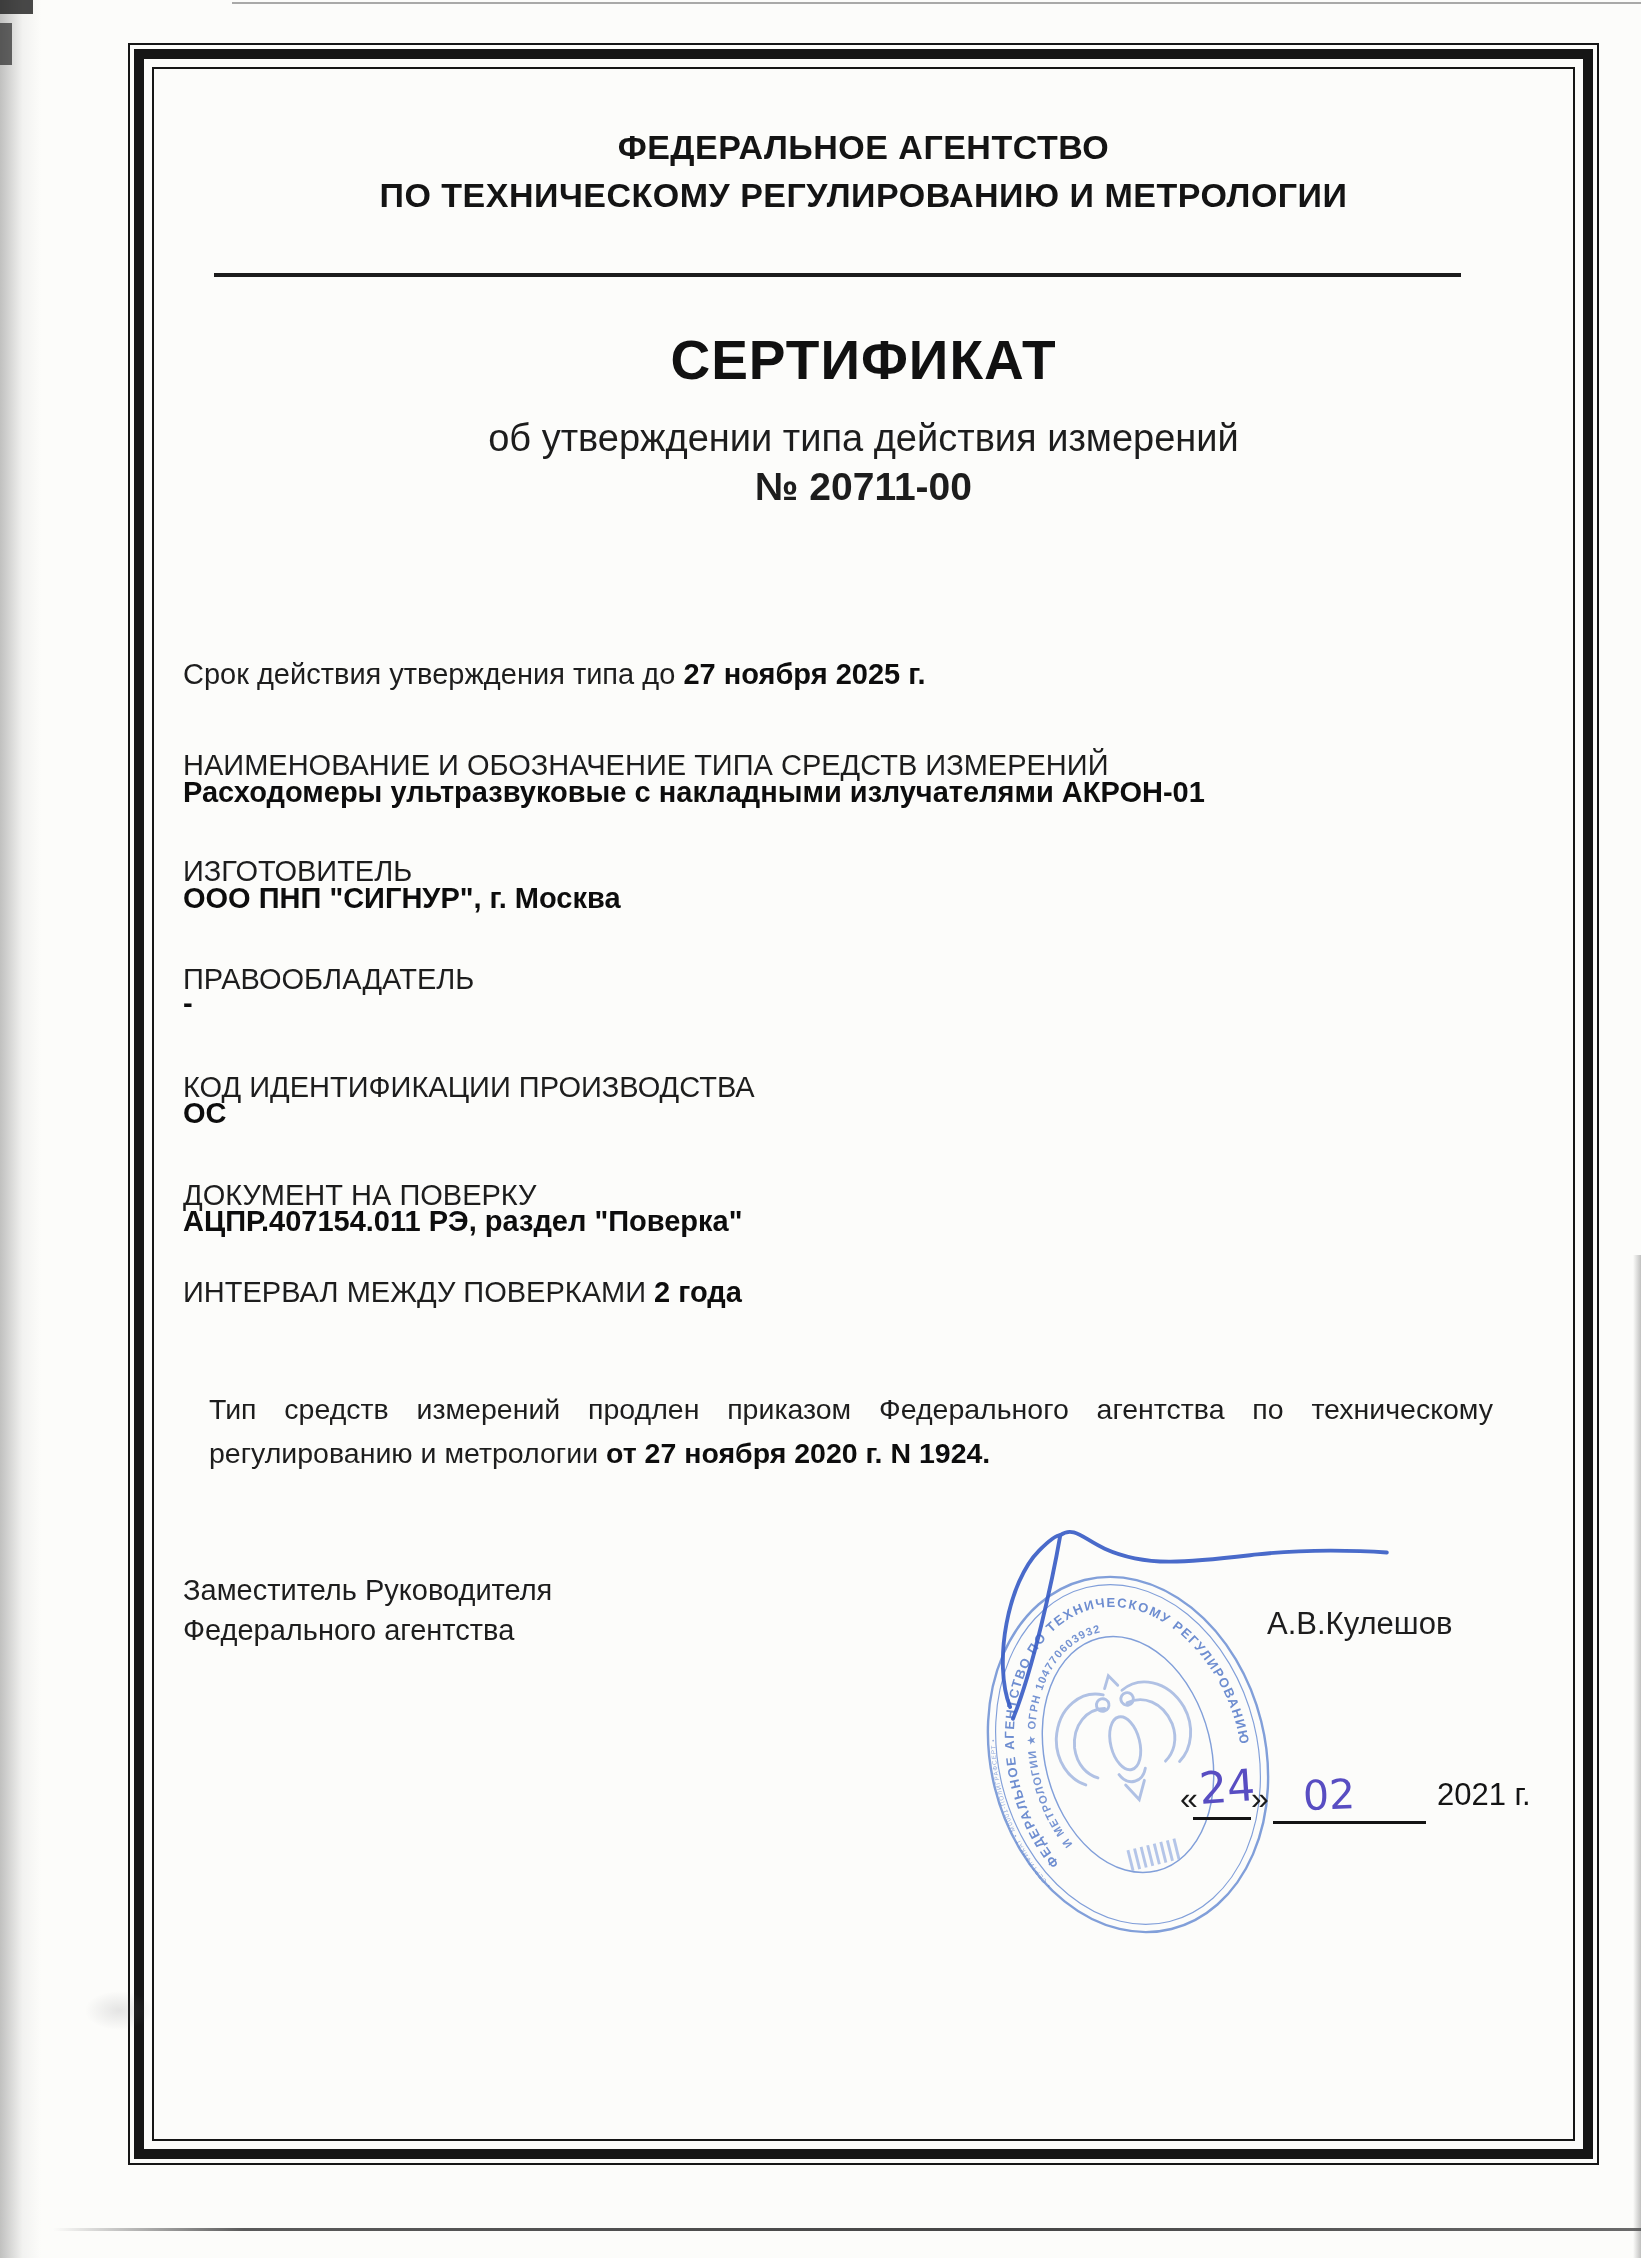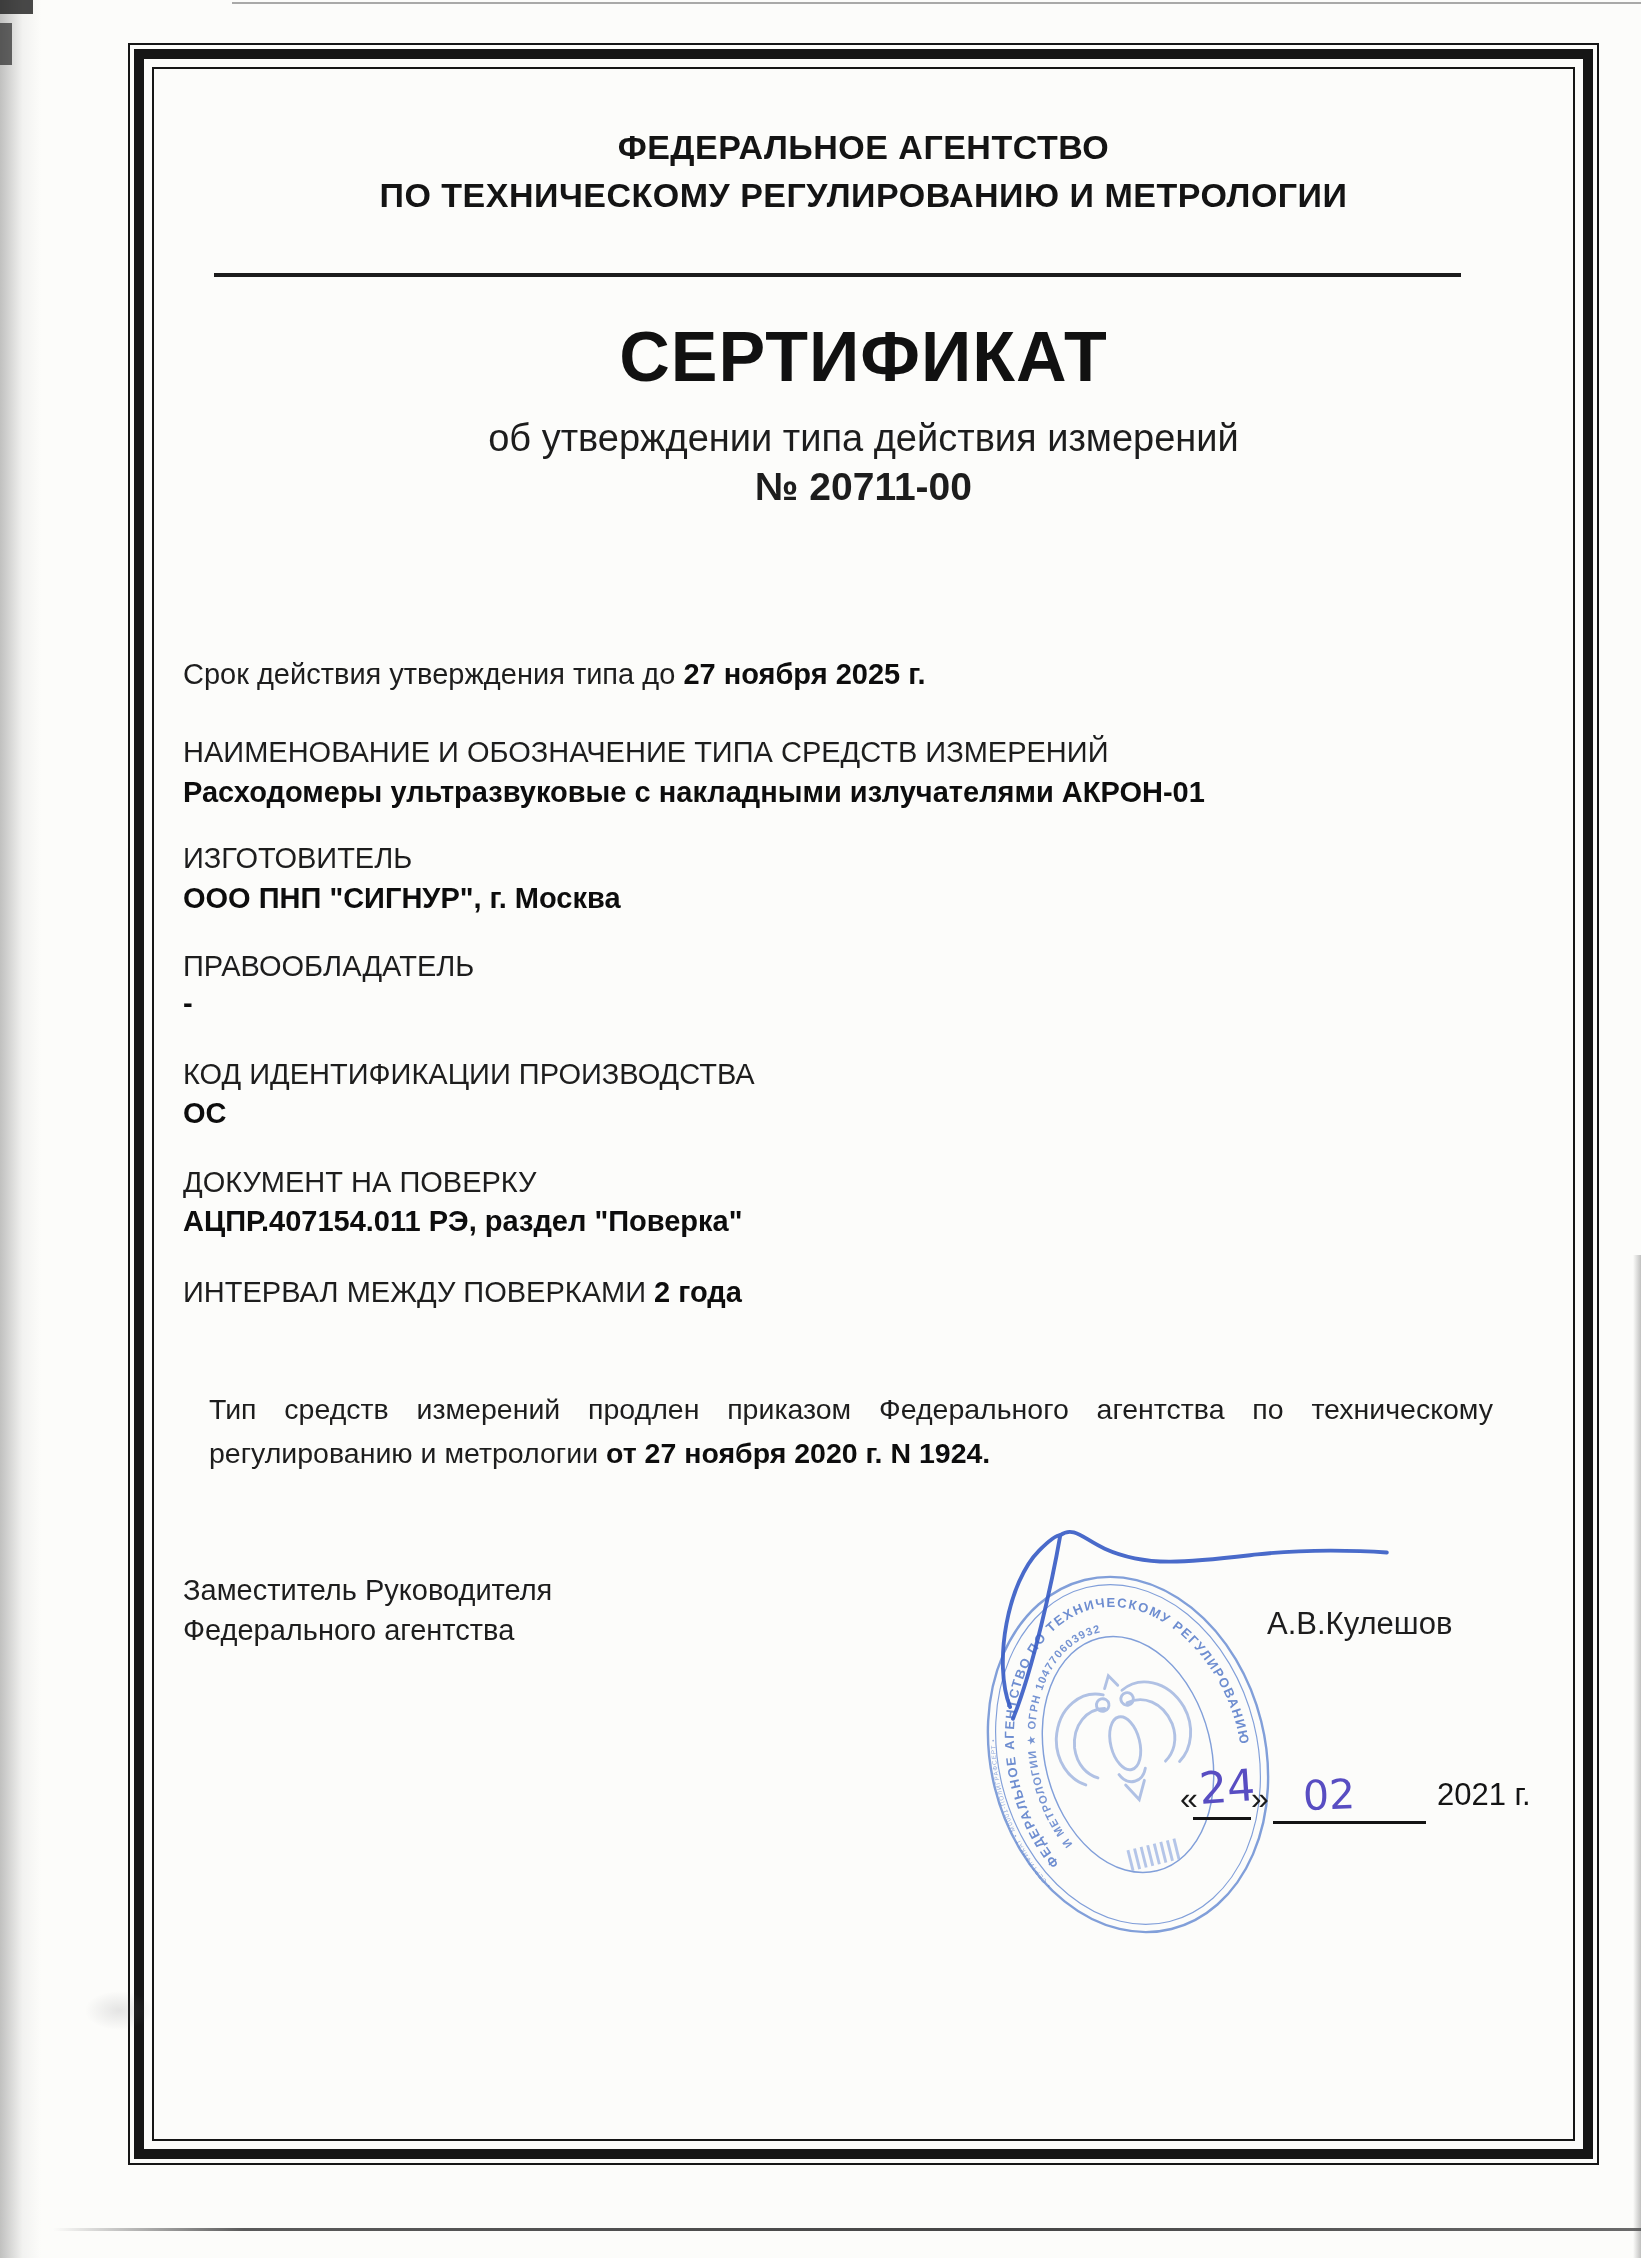--- a/index.html
+++ b/index.html
@@ -19,24 +19,24 @@
   .frame::before{
     content:"";position:absolute;inset:3.9px;border:10.6px solid #161616;
   }
   .frame::after{
     content:"";position:absolute;inset:22px;border:2.9px solid #161616;
   }
   .abs{position:absolute;}
   .center{left:128px;width:1471px;text-align:center;}
   .hdr{font-size:34px;font-weight:bold;letter-spacing:0.5px;color:#141414;}
   .divider{left:214px;top:273px;width:1247px;height:3.9px;background:#1c1c1c;}
-  .cert-title{top:317px;font-size:70px;font-weight:bold;letter-spacing:1px;color:#111;}
+  .cert-title{top:328px;font-size:55px;font-weight:bold;letter-spacing:1px;color:#111;}
   .cert-sub{top:417px;font-size:38px;}
   .cert-num{top:465px;font-size:39px;font-weight:bold;}
-  .label{font-size:29px;color:#1d1d1d;}
+  .label{font-size:29px;color:#1d1d1d;margin-top:13px;}
   .value{font-size:29px;font-weight:bold;color:#0d0d0d;}
   .bodyleft{left:183px;}
   .para{
     left:183px;top:1387px;width:1284px;
     font-size:28.5px;line-height:44px;text-align:justify;margin-left:26px;
   }
   .para b{font-weight:bold;color:#0d0d0d;}
   .signerline{font-size:29px;}
   .signer-name{left:1267px;top:1606px;font-size:31px;}
   .stamp{left:983px;top:1566px;width:290px;height:377px;}

